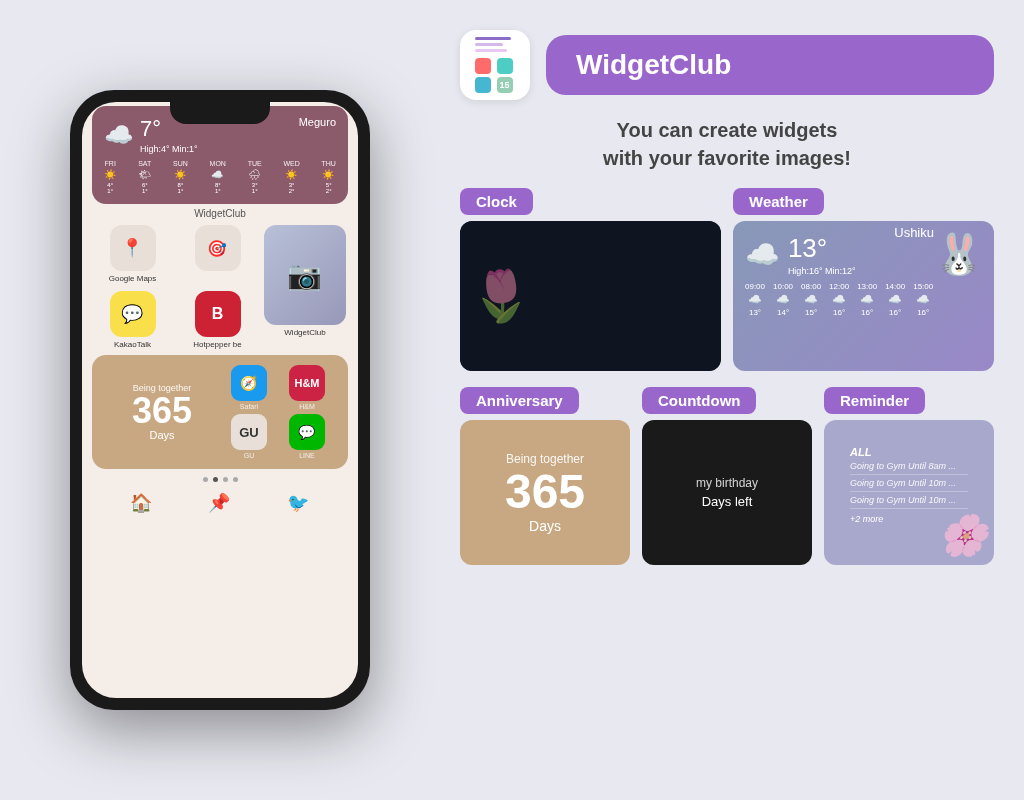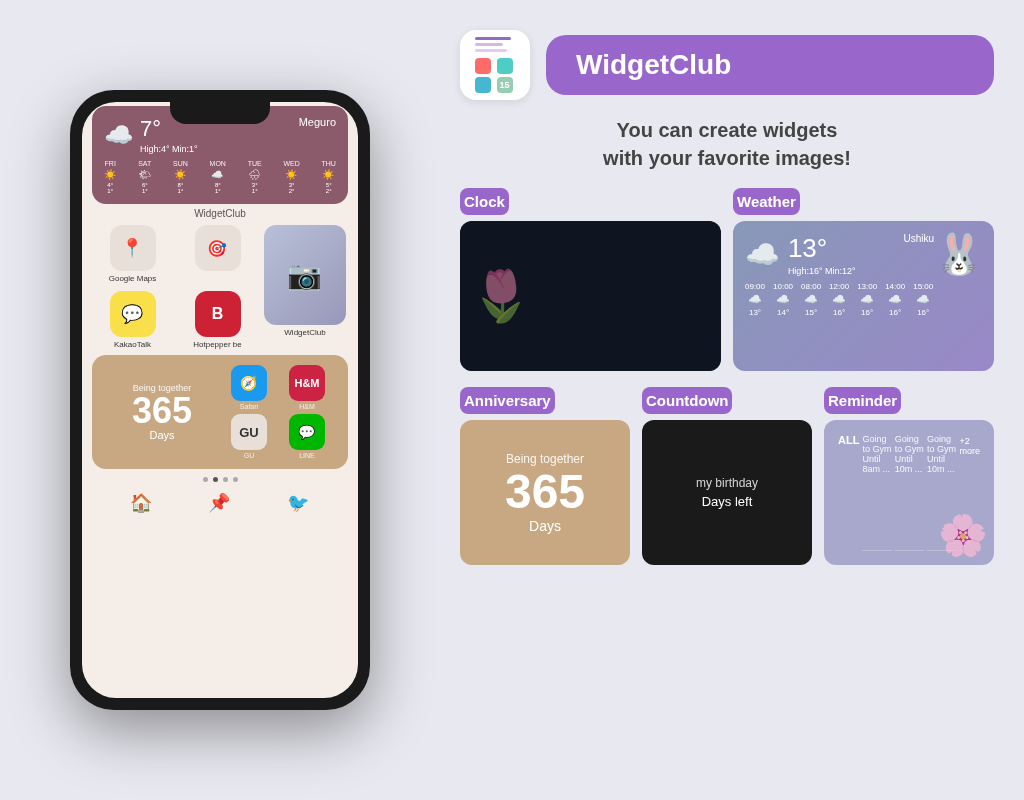--- a/index.html
+++ b/index.html
@@ -314,21 +314,21 @@
       gap: 12px;
     }
 
     .category-section { display: flex; flex-direction: column; gap: 6px; }
 
     .category-label {
       display: inline-block;
       background: #9966cc;
       color: white;
       border-radius: 8px;
-      padding: 5px 4px;
+      padding: 5px 16px;
       font-size: 15px;
       font-weight: 600;
       width: fit-content;
     }
 
     
     .widget-clock-preview {
       width: 100%;
       height: 150px;
       background: #1a1a2e;
@@ -360,21 +360,21 @@
     }
 
     .weather-preview-top {
       display: flex;
       align-items: center;
       gap: 8px;
     }
 
     .weather-preview-cloud { font-size: 28px; }
     .weather-preview-temp { font-size: 26px; font-weight: 300; }
-    .weather-preview-location { position: absolute; top: 12px; right: 60px; font-size: 10px; }
+    .weather-preview-location { position: absolute; top: 4px; right: 60px; font-size: 13px; }
     .weather-preview-hilo { font-size: 9px; margin-top: 2px; }
 
     .weather-preview-hours {
       display: flex;
       gap: 8px;
       margin-top: 6px;
       font-size: 8px;
     }
 
     .weather-hour { display: flex; flex-direction: column; align-items: center; gap: 2px; }
@@ -421,26 +421,27 @@
 
     .countdown-preview-title { font-size: 12px; opacity: 0.8; }
     .countdown-preview-days { font-size: 48px; font-weight: 700; line-height: 1; }
     .countdown-preview-label { font-size: 13px; }
 
     
     .widget-reminder-preview {
       height: 145px;
       background: #a8a8cc;
       border-radius: 12px;
-      padding: 14px;
+      padding: 26px;
       color: white;
       display: flex;
-      flex-direction: row;
+      flex-direction: column;
       gap: 3px;
       position: relative;
+      font-style: italic;
     }
 
     .reminder-all { font-size: 11px; font-weight: 700; }
     .reminder-item {
       font-size: 9px;
       border-bottom: 1px solid rgba(255,255,255,0.3);
       padding-bottom: 3px;
       opacity: 0.9;
     }
     .reminder-more { font-size: 9px; margin-top: 2px; }

